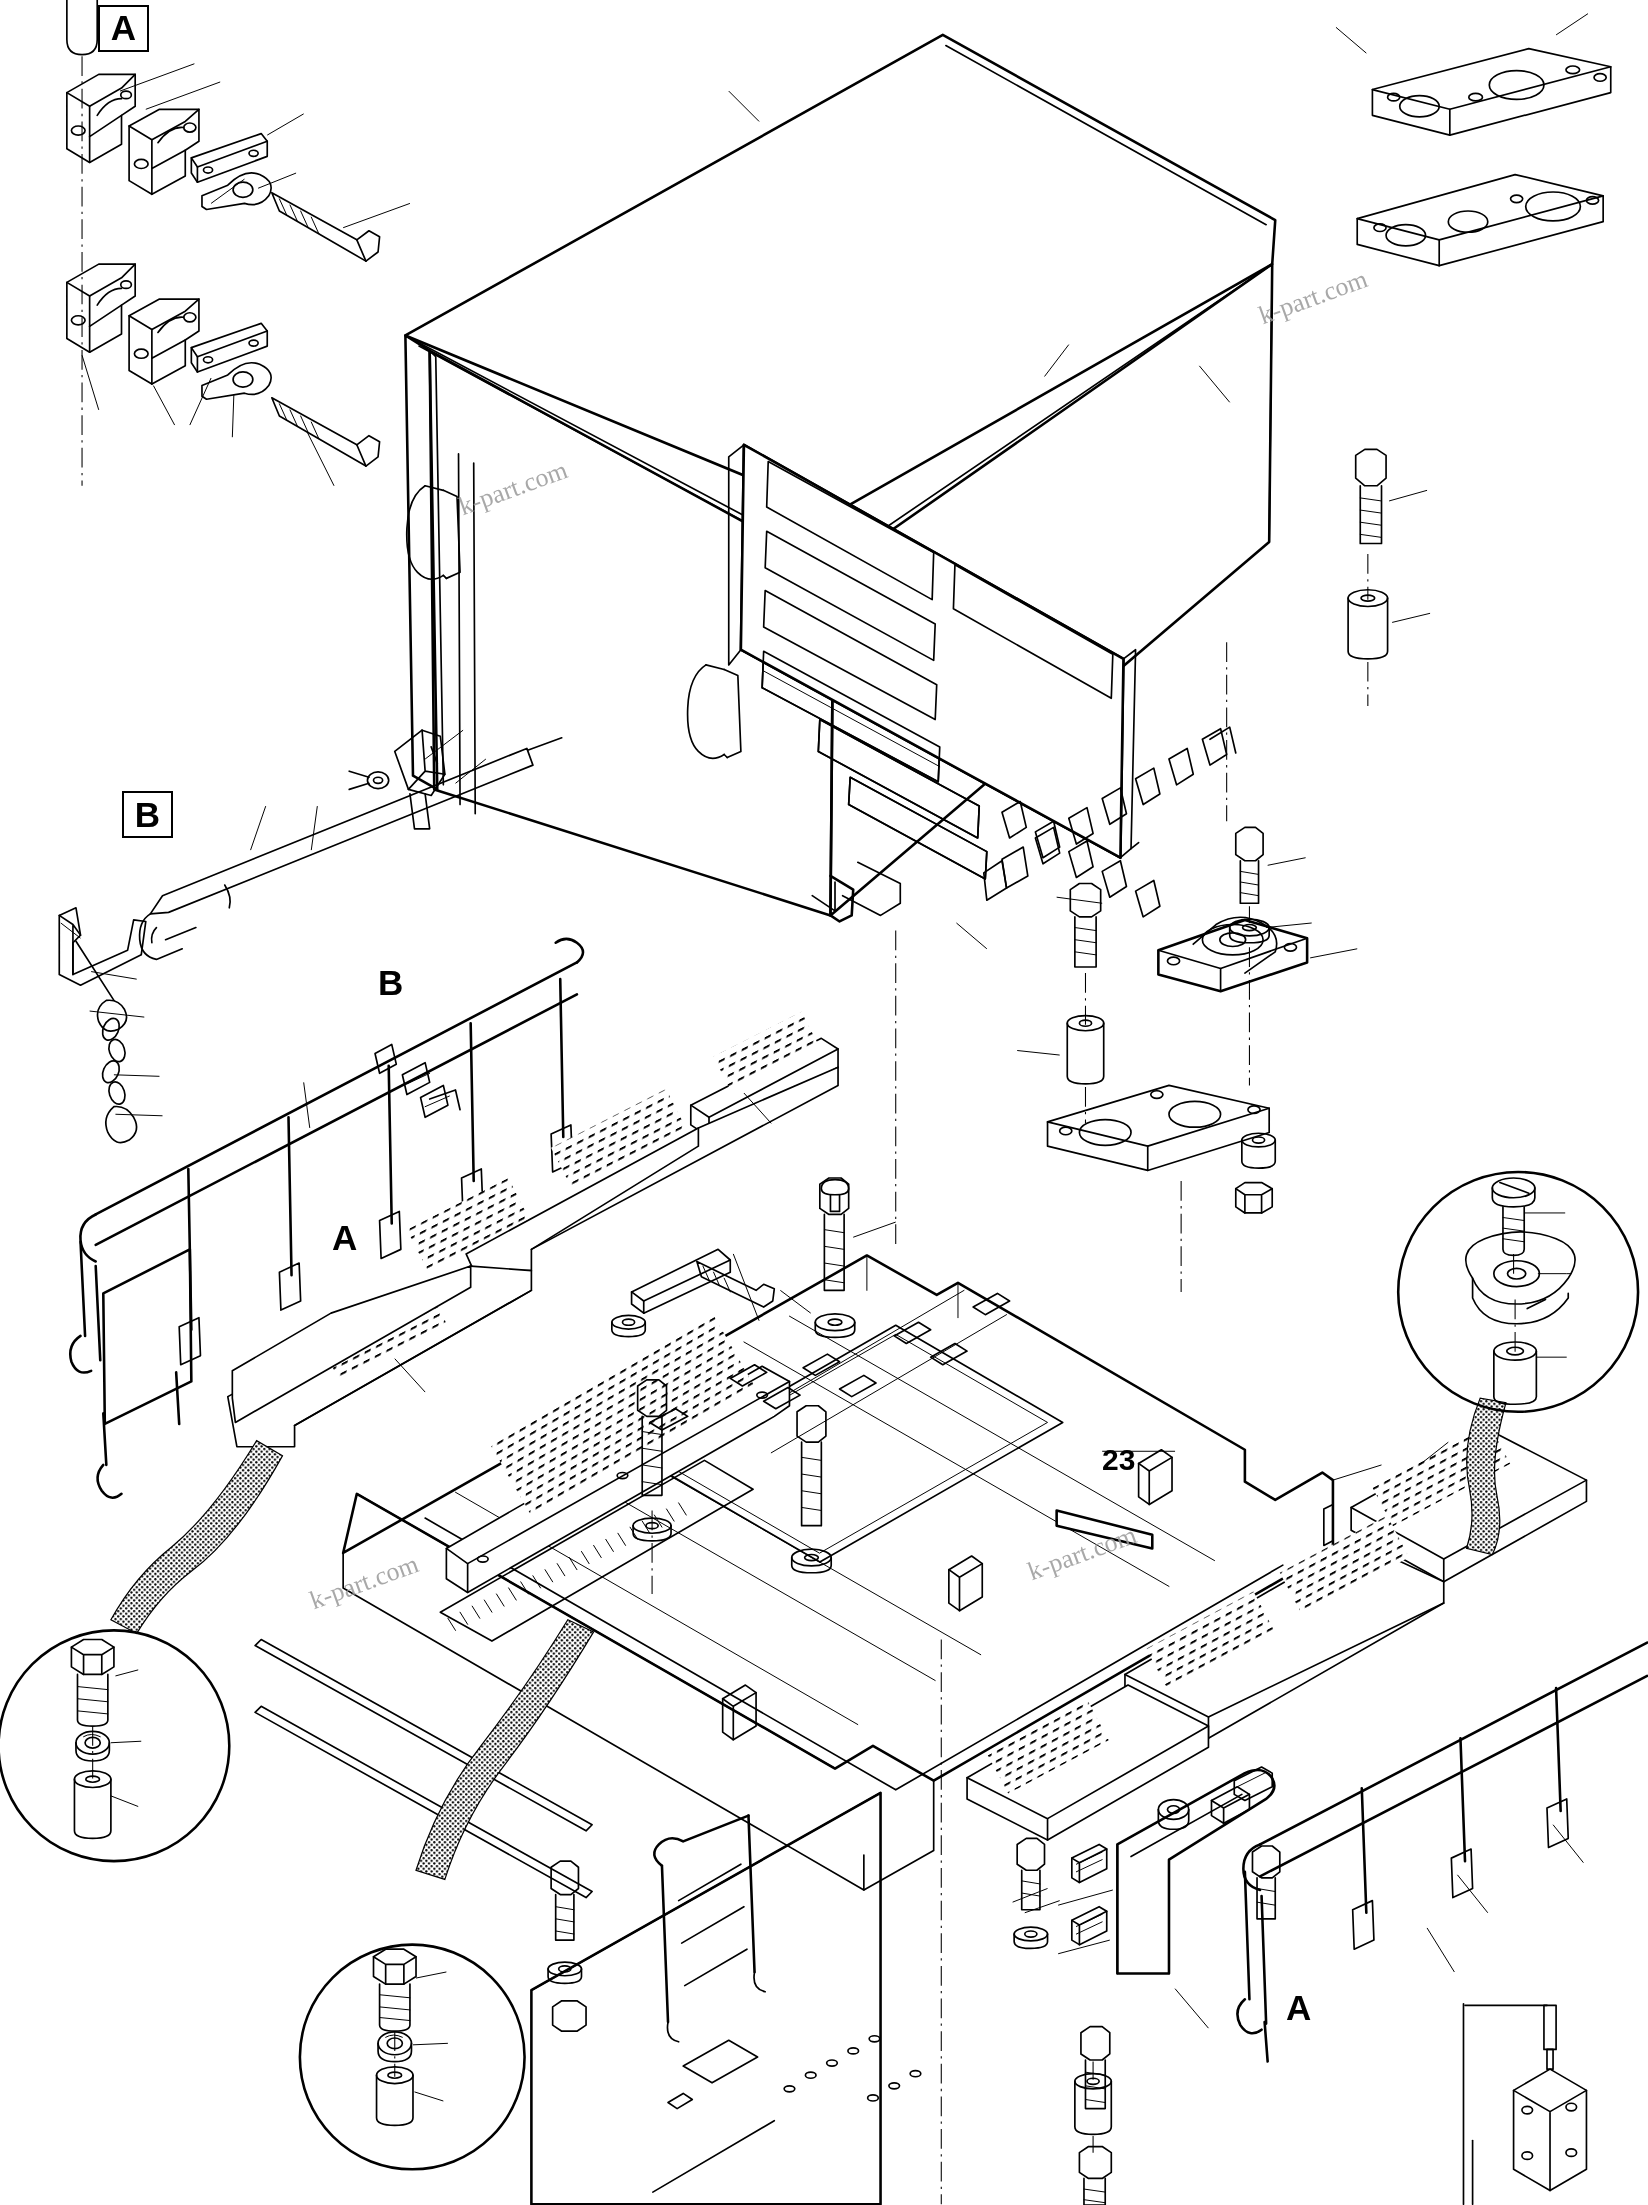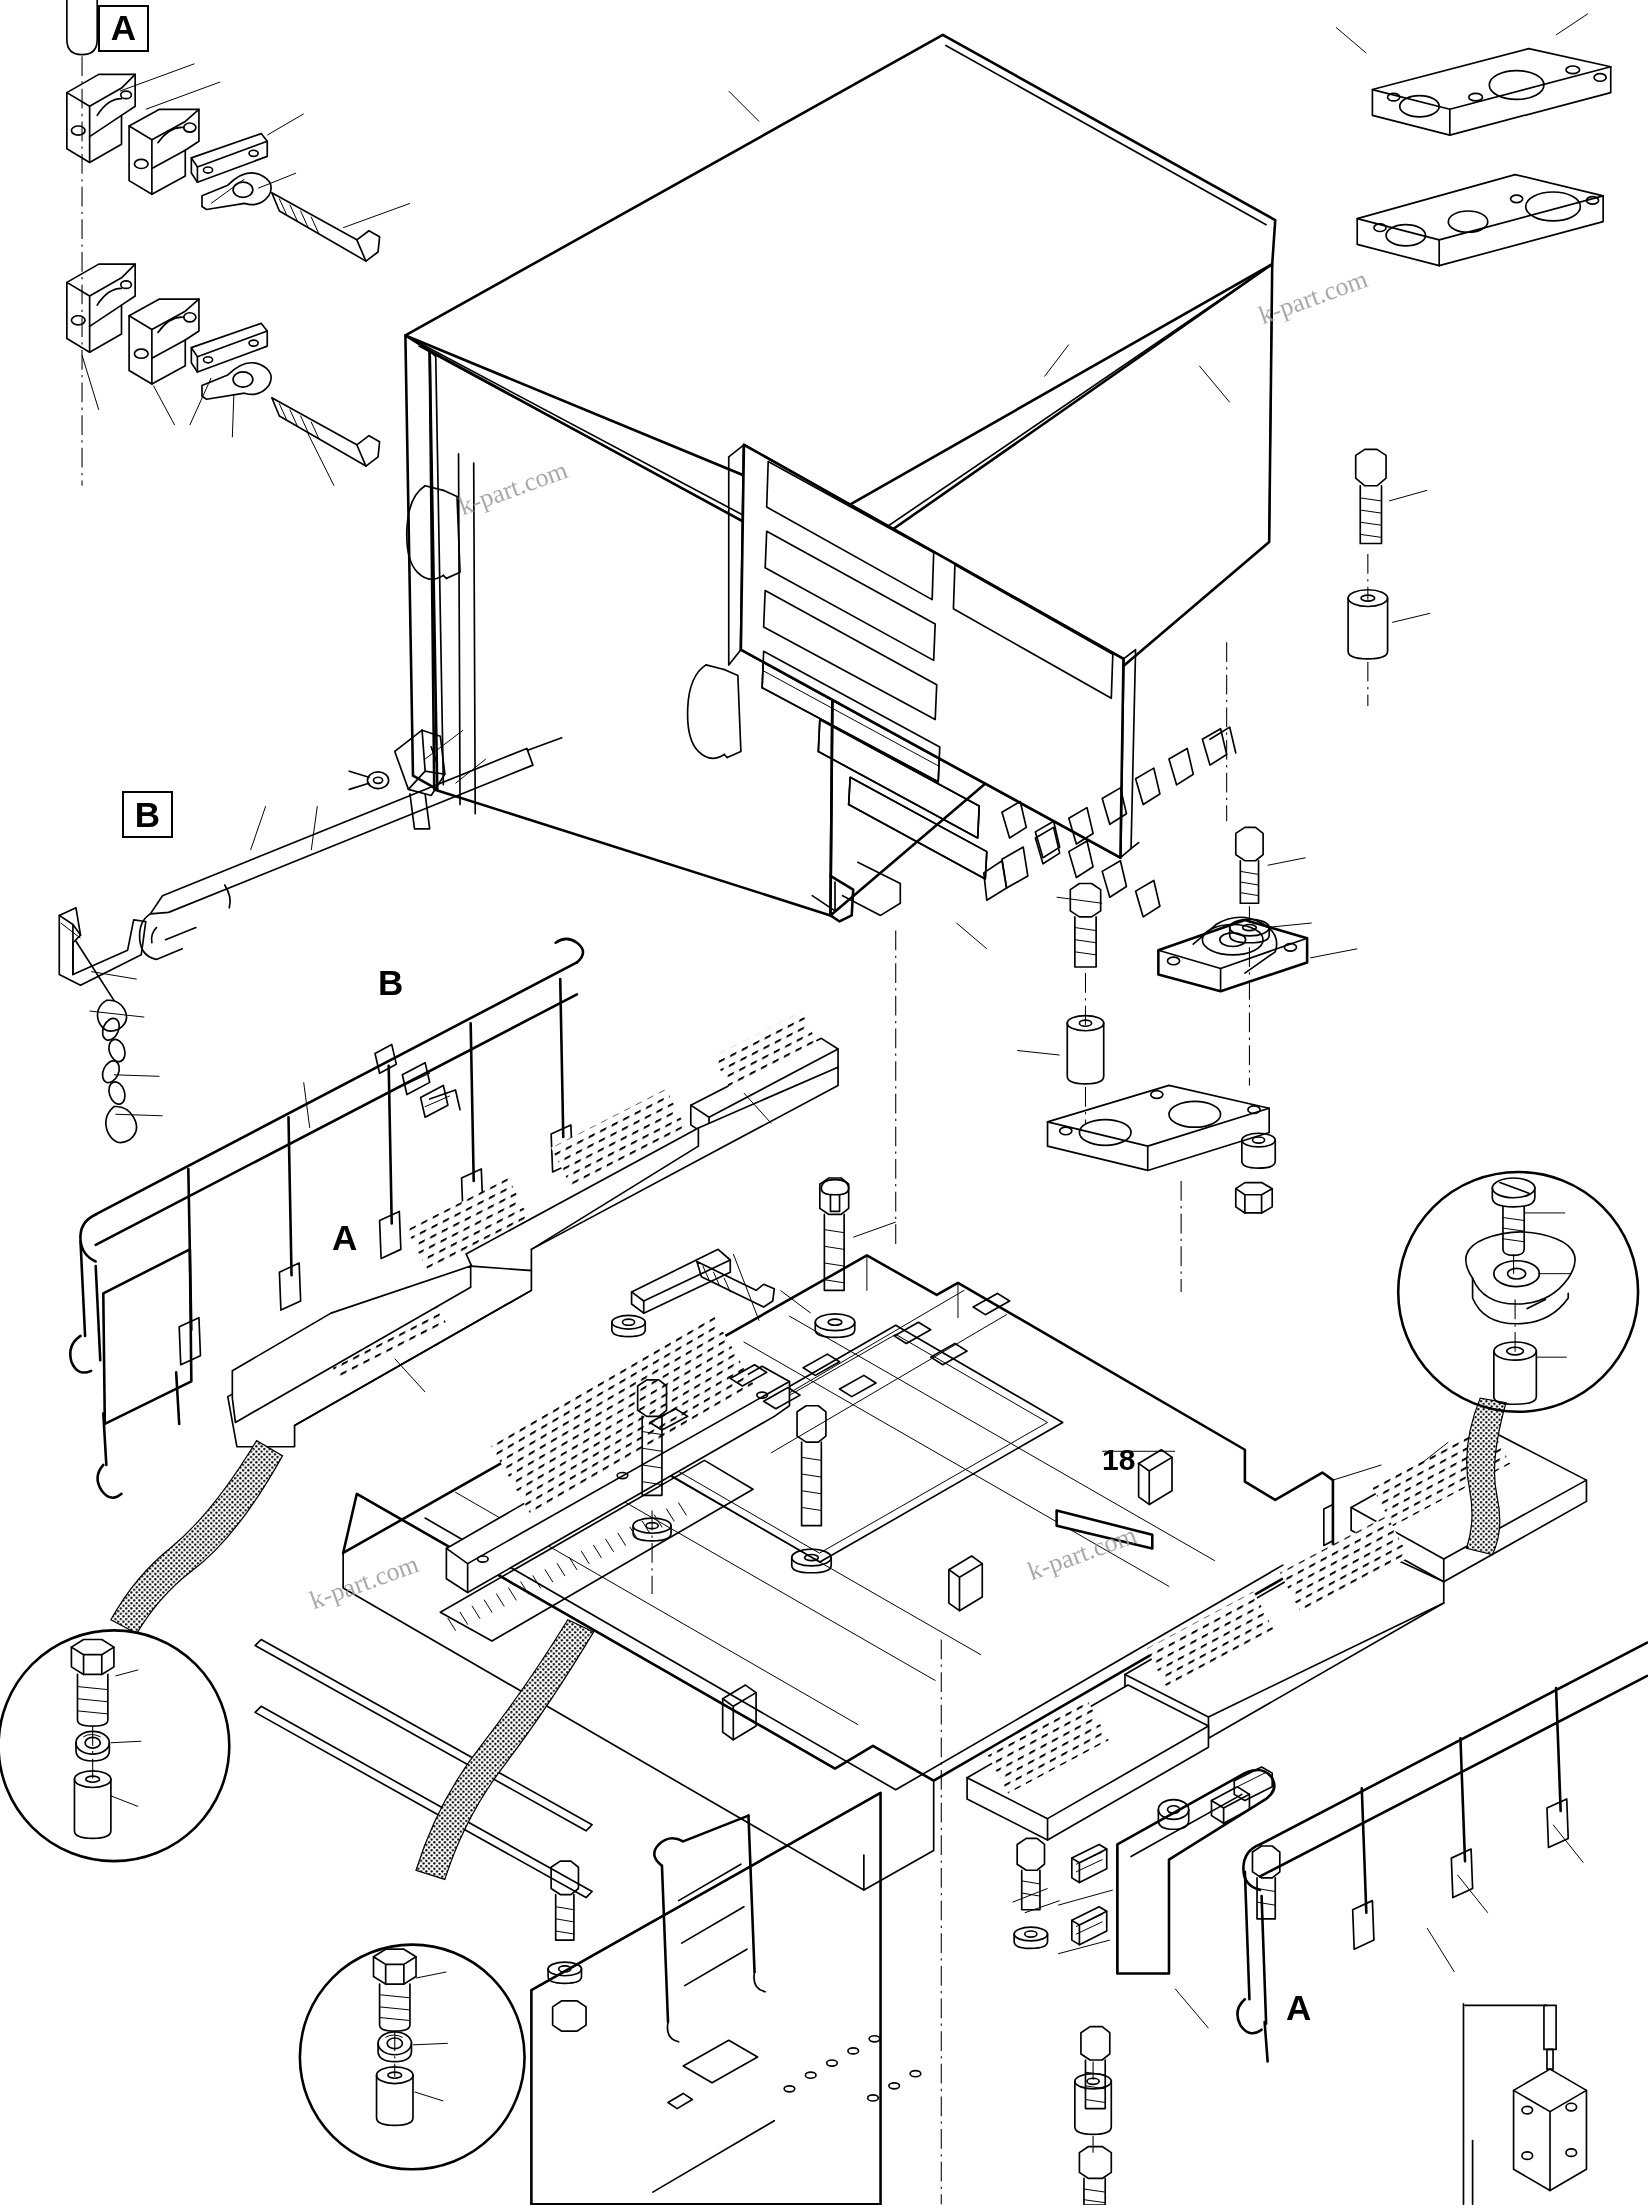--- a/index.html
+++ b/index.html
@@ -801,21 +801,21 @@
 <div class="lbl-box" style="left:98px;top:4.6px;width:47px;height:43px;font-size:35px;">A</div>
 
 <div class="lbl-box" style="left:122px;top:791px;width:47px;height:43px;font-size:35px;">B</div>
 
 <div class="lbl-plain" style="left:378px;top:965px;font-size:35px;">B</div>
 
 <div class="lbl-plain" style="left:332px;top:1220px;font-size:35px;">A</div>
 
 <div class="lbl-plain" style="left:1286px;top:1990px;font-size:35px;">A</div>
 
-<div class="lbl-plain" style="left:1102px;top:1445px;font-size:30px;">18</div>
+<div class="lbl-plain" style="left:1102px;top:1445px;font-size:30px;">23</div>
 
 <div class="wm" style="left:460px;top:493px;transform:rotate(-20deg);">k-part.com</div>
 
 <div class="wm" style="left:1260px;top:302px;transform:rotate(-20deg);">k-part.com</div>
 
 <div class="wm" style="left:311px;top:1587px;transform:rotate(-20deg);">k-part.com</div>
 
 <div class="wm" style="left:1029px;top:1558px;transform:rotate(-20deg);">k-part.com</div>
 
 </div>

